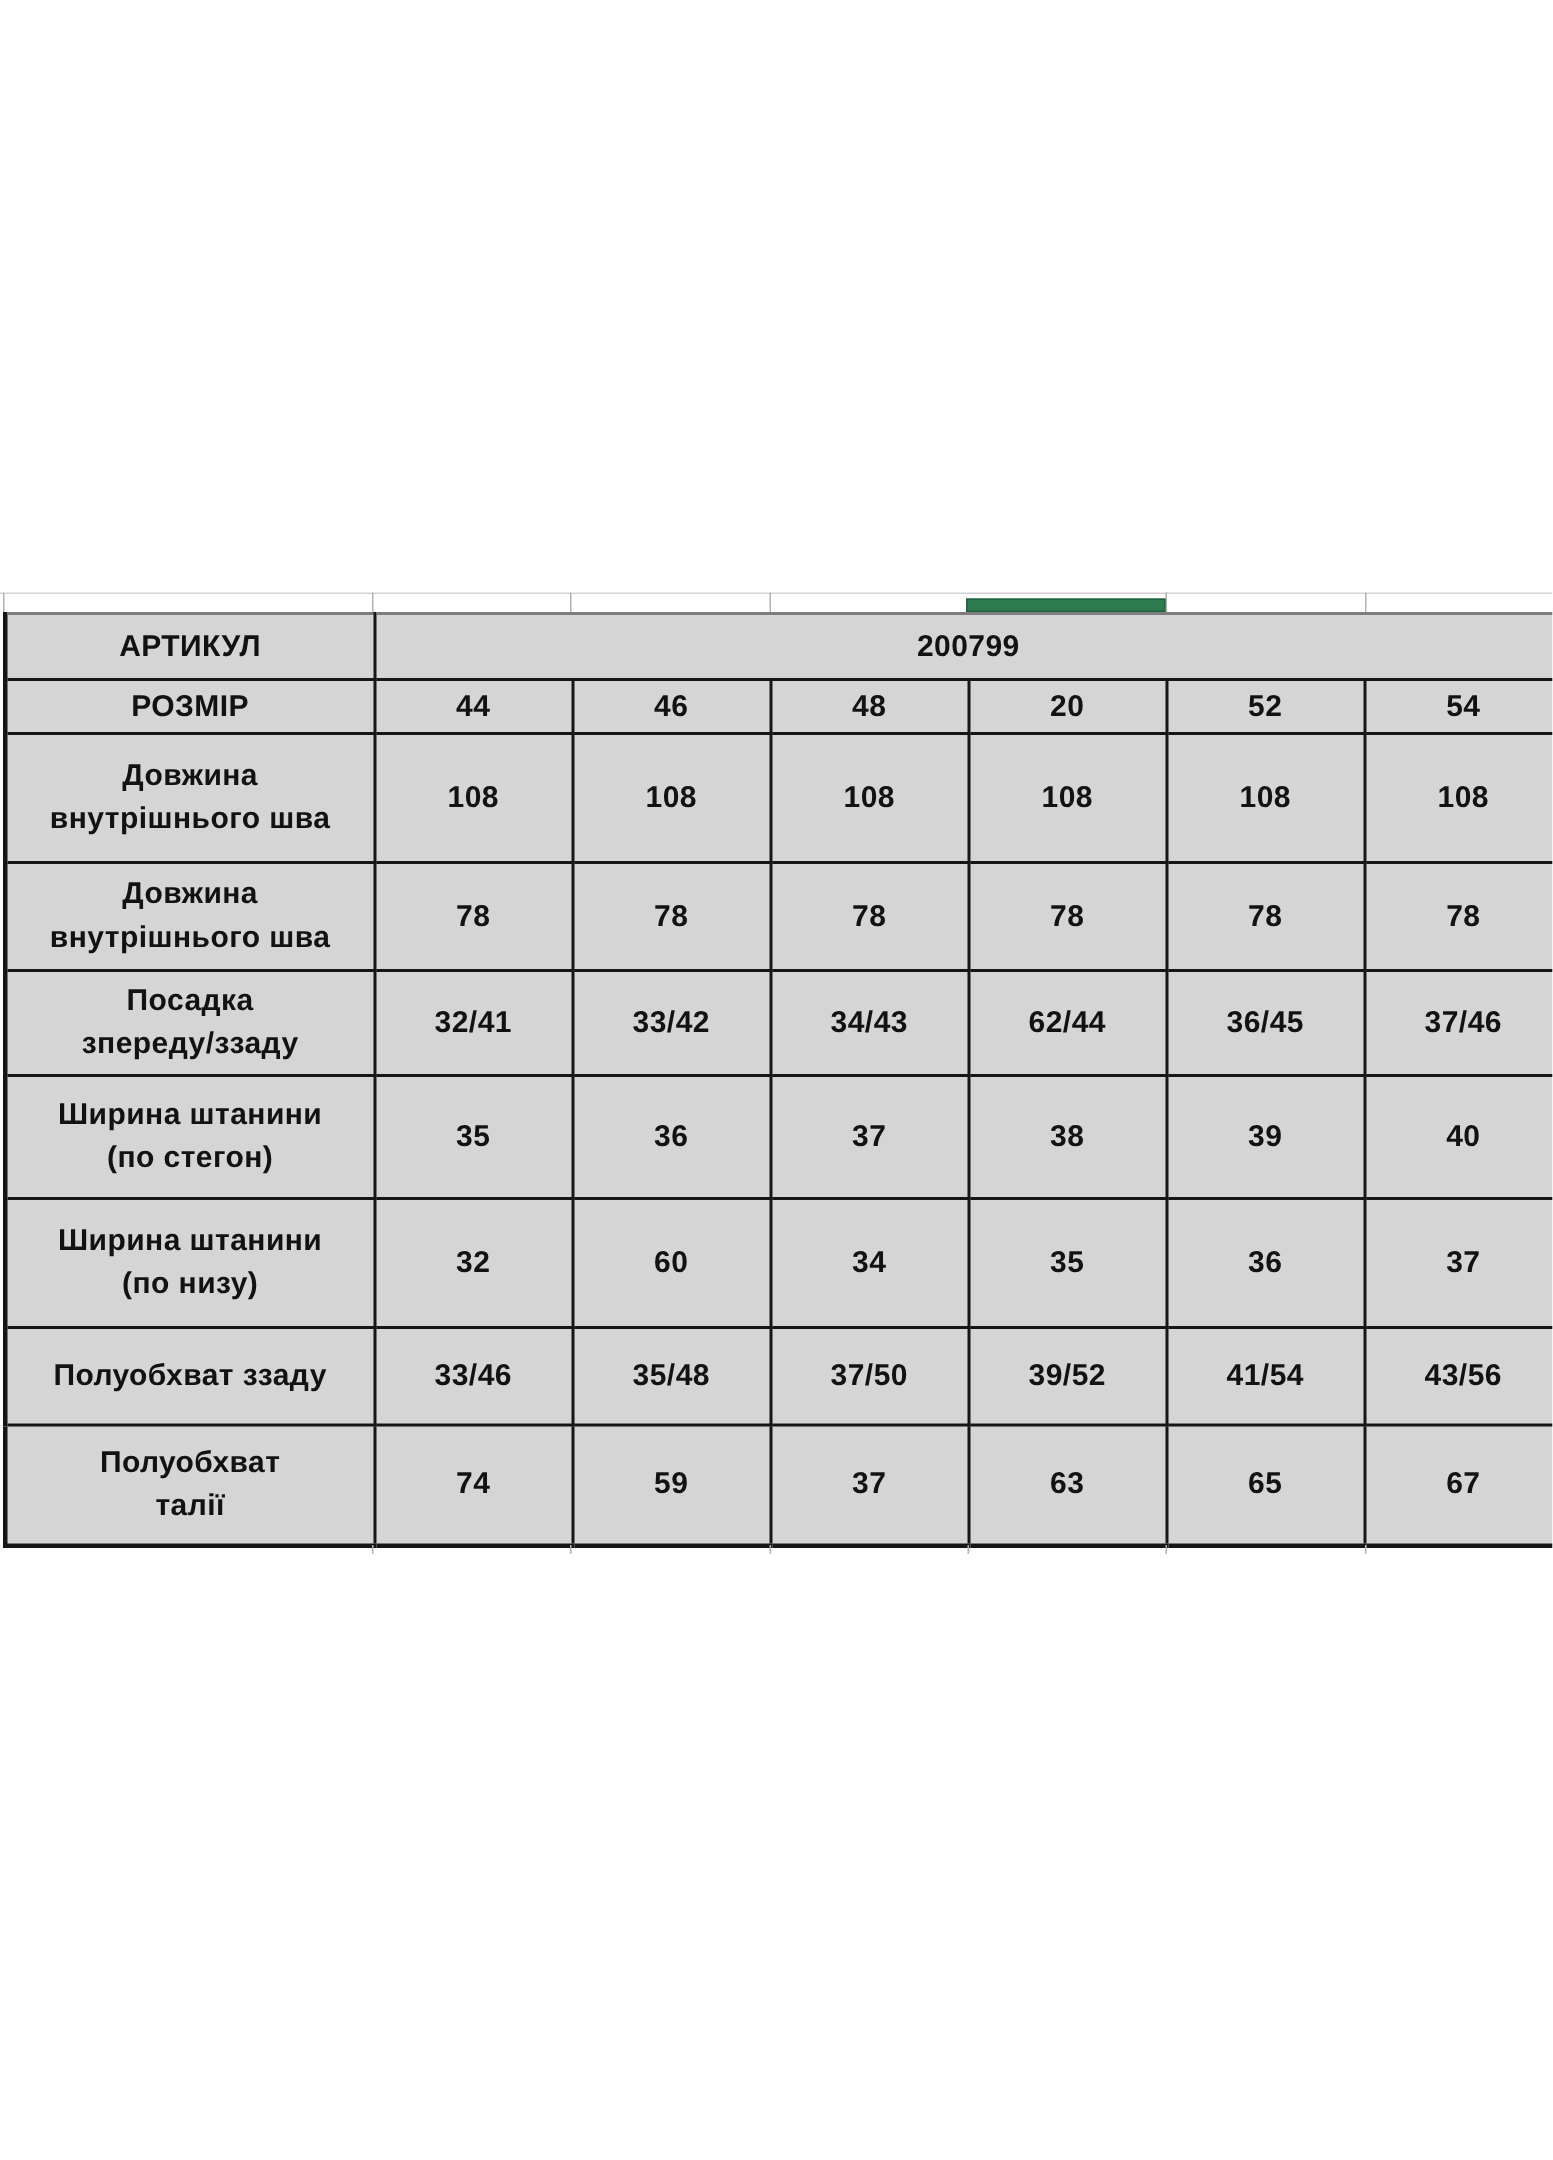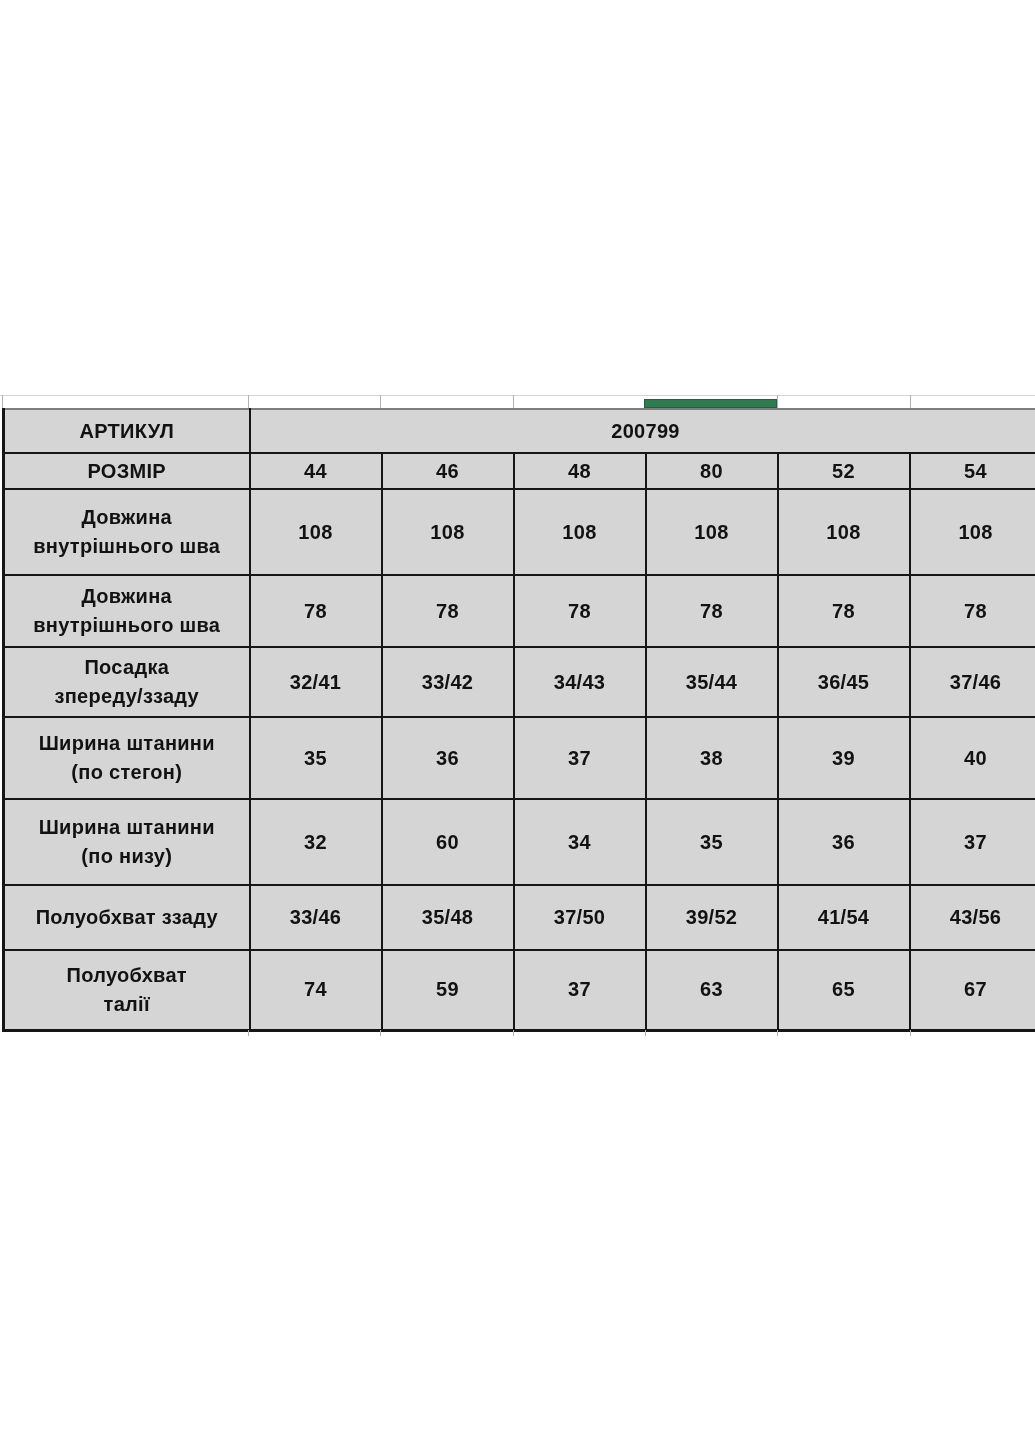--- a/index.html
+++ b/index.html
@@ -69,21 +69,21 @@
     <tbody id="rows-body">
       <tr class="r-article">
         <td class="lbl">АРТИКУЛ</td>
         <td class="article-val" colspan="6">200799</td>
       </tr>
       <tr class="r-size">
         <td class="lbl">РОЗМІР</td>
         <td>44</td>
         <td>46</td>
         <td>48</td>
-        <td>80</td>
+        <td>20</td>
         <td>52</td>
         <td>54</td>
       </tr>
     <tr class="r0">
           <td class="lbl">
             <div>Довжина</div>
             <div>внутрішнього шва</div>
           </td>
           <td>108</td>
           <td>108</td>
@@ -105,21 +105,21 @@
           <td>78</td>
         </tr>
         <tr class="r2">
           <td class="lbl">
             <div>Посадка</div>
             <div>зпереду/ззаду</div>
           </td>
           <td>32/41</td>
           <td>33/42</td>
           <td>34/43</td>
-          <td>35/44</td>
+          <td>62/44</td>
           <td>36/45</td>
           <td>37/46</td>
         </tr>
         <tr class="r3">
           <td class="lbl">
             <div>Ширина штанини</div>
             <div>(по стегон)</div>
           </td>
           <td>35</td>
           <td>36</td>

